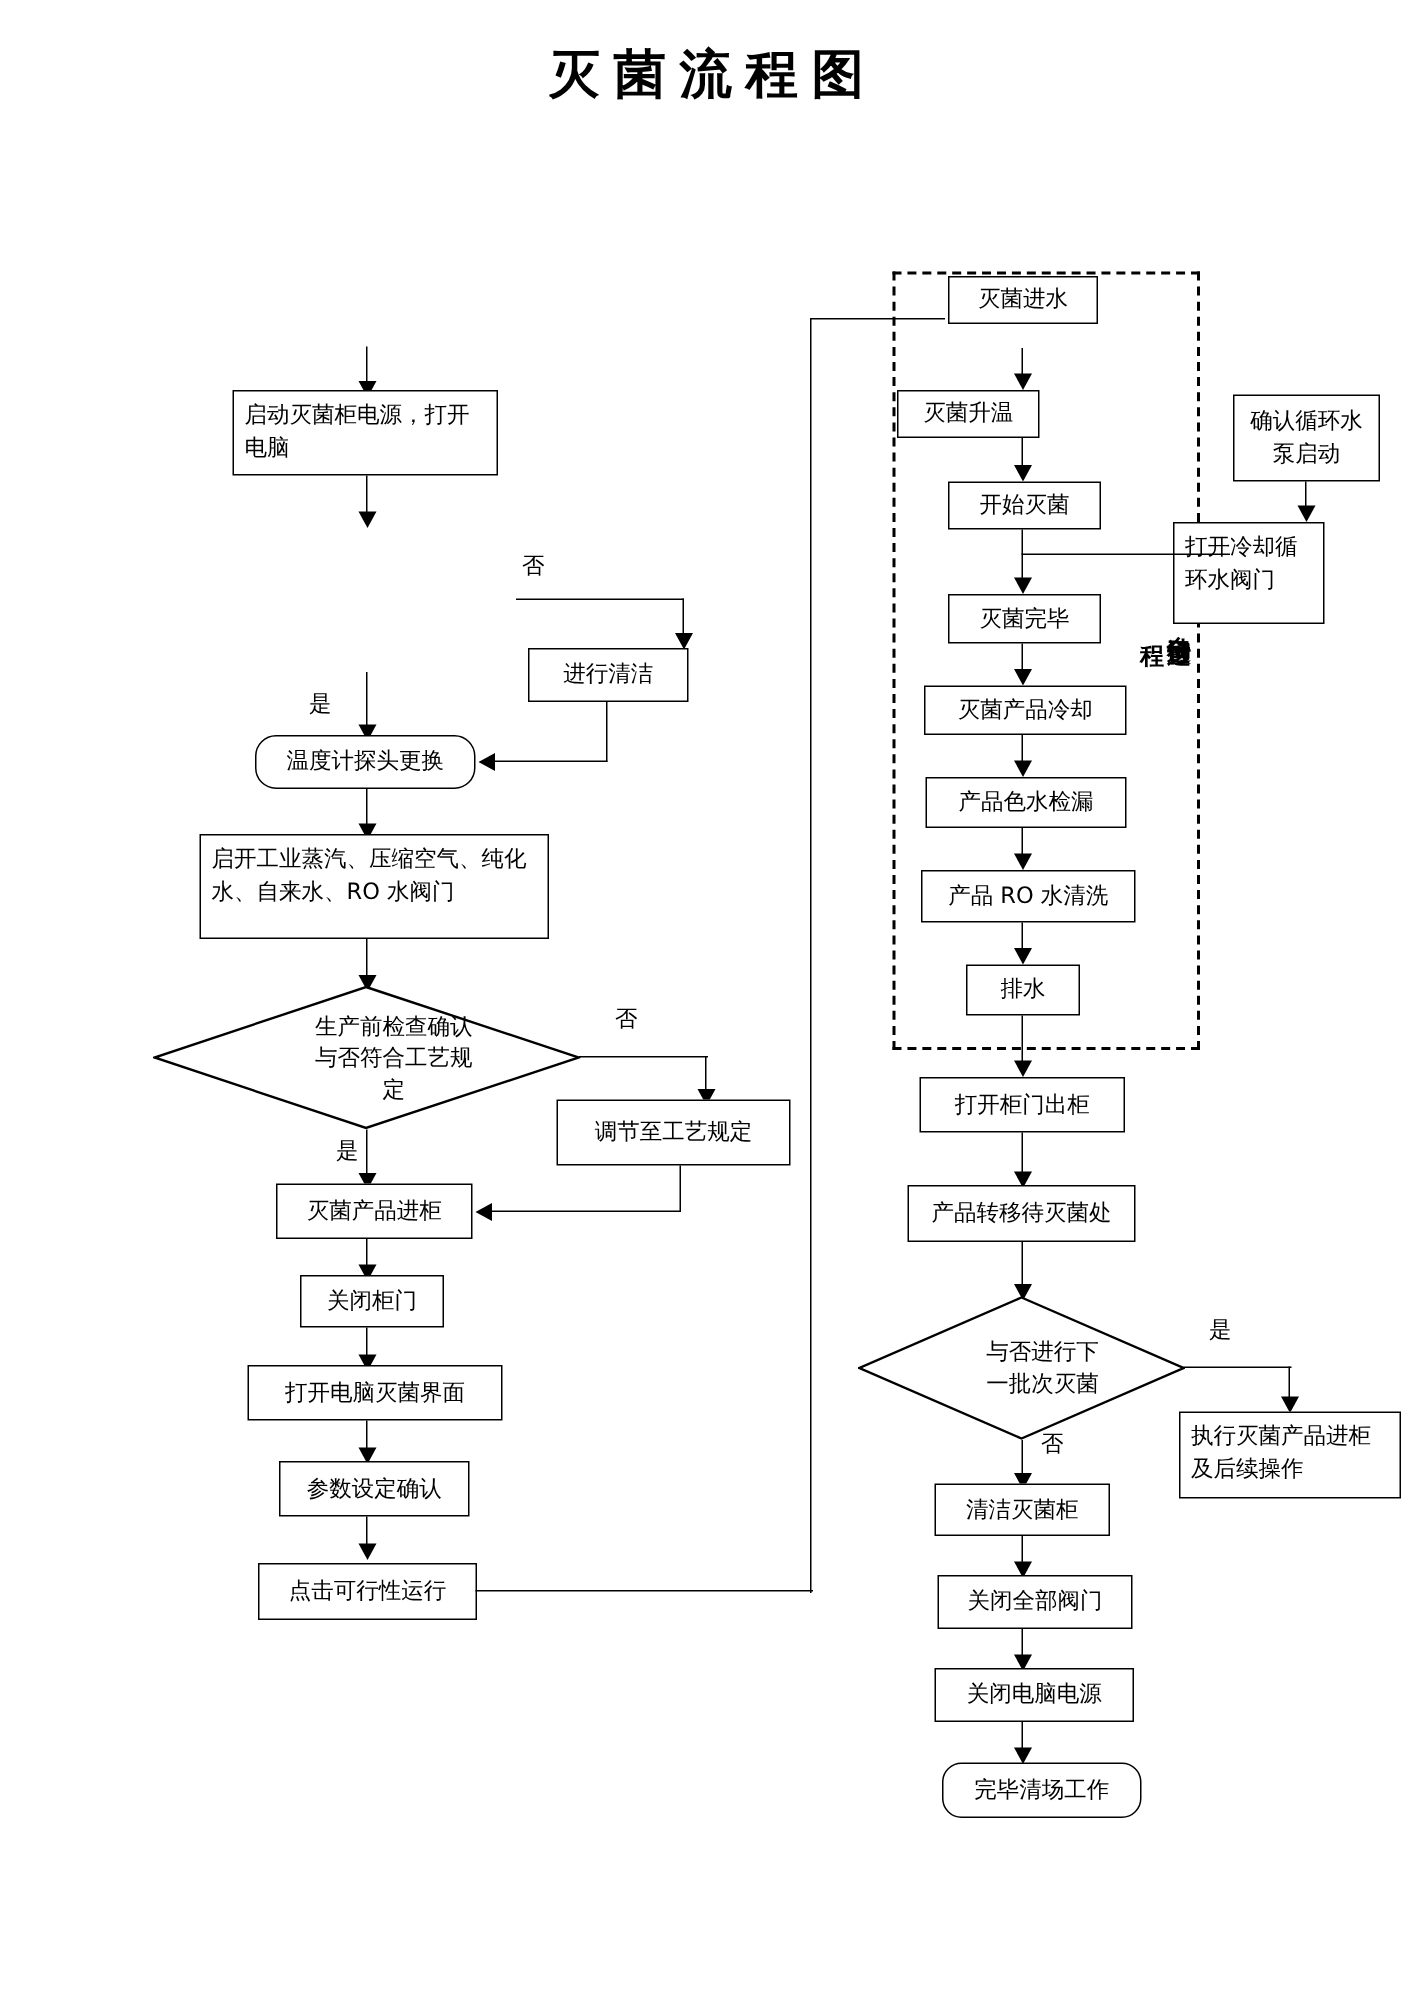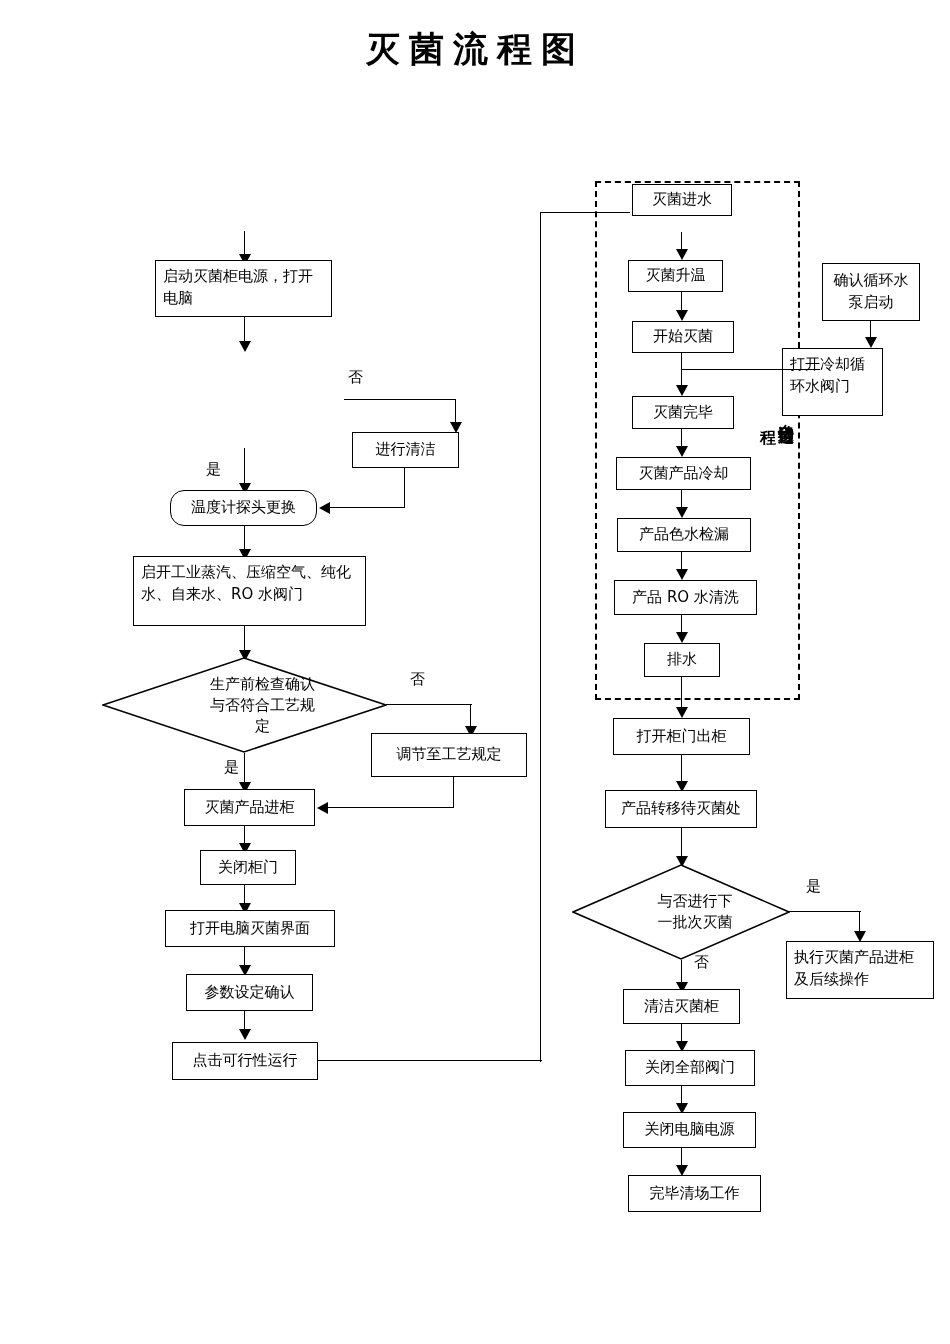--- a/index.html
+++ b/index.html
@@ -190,21 +190,21 @@
   <div class="ln lnh" style="left:540px;top:212px;width:90px;"></div>
 
   <div class="dashbox" style="left:595px;top:181px;width:205px;height:519px;"></div>
   <div class="vtext2" style="left:760px;top:418px;">程</div>
   <div class="vtext" style="left:778px;top:411px;">自动运行过</div>
 
   <div class="node ctr" style="left:632px;top:184px;width:100px;height:32px;">灭菌进水</div>
   <div class="ln lnv" style="left:681px;top:232px;height:22px;"></div>
   <div class="arw arw-d" style="left:676px;top:249px;"></div>
 
-  <div class="node ctr" style="left:628px;top:260px;width:95px;height:32px;">灭菌升温</div>
+  <div class="node ctr" style="left:598px;top:260px;width:95px;height:32px;">灭菌升温</div>
   <div class="ln lnv" style="left:681px;top:292px;height:23px;"></div>
   <div class="arw arw-d" style="left:676px;top:310px;"></div>
 
   <div class="node ctr" style="left:632px;top:321px;width:102px;height:32px;">开始灭菌</div>
   <div class="ln lnv" style="left:681px;top:353px;height:37px;"></div>
   <div class="arw arw-d" style="left:676px;top:385px;"></div>
 
   <div class="node ctr" style="left:632px;top:396px;width:102px;height:33px;">灭菌完毕</div>
   <div class="ln lnv" style="left:681px;top:429px;height:22px;"></div>
   <div class="arw arw-d" style="left:676px;top:446px;"></div>
@@ -264,15 +264,15 @@
   <div class="arw arw-d" style="left:676px;top:1041px;"></div>
 
   <div class="node ctr" style="left:625px;top:1050px;width:130px;height:36px;">关闭全部阀门</div>
   <div class="ln lnv" style="left:681px;top:1086px;height:22px;"></div>
   <div class="arw arw-d" style="left:676px;top:1103px;"></div>
 
   <div class="node ctr" style="left:623px;top:1112px;width:133px;height:36px;">关闭电脑电源</div>
   <div class="ln lnv" style="left:681px;top:1148px;height:22px;"></div>
   <div class="arw arw-d" style="left:676px;top:1165px;"></div>
 
-  <div class="node ctr" style="left:628px;top:1175px;width:133px;height:37px;">完毕清场工作</div>
+  <div class="node ctr" style="left:628px;top:1175px;width:133px;height:37px;border-radius:13px;">完毕清场工作</div>
 
 </div>
 
 </body></html>

